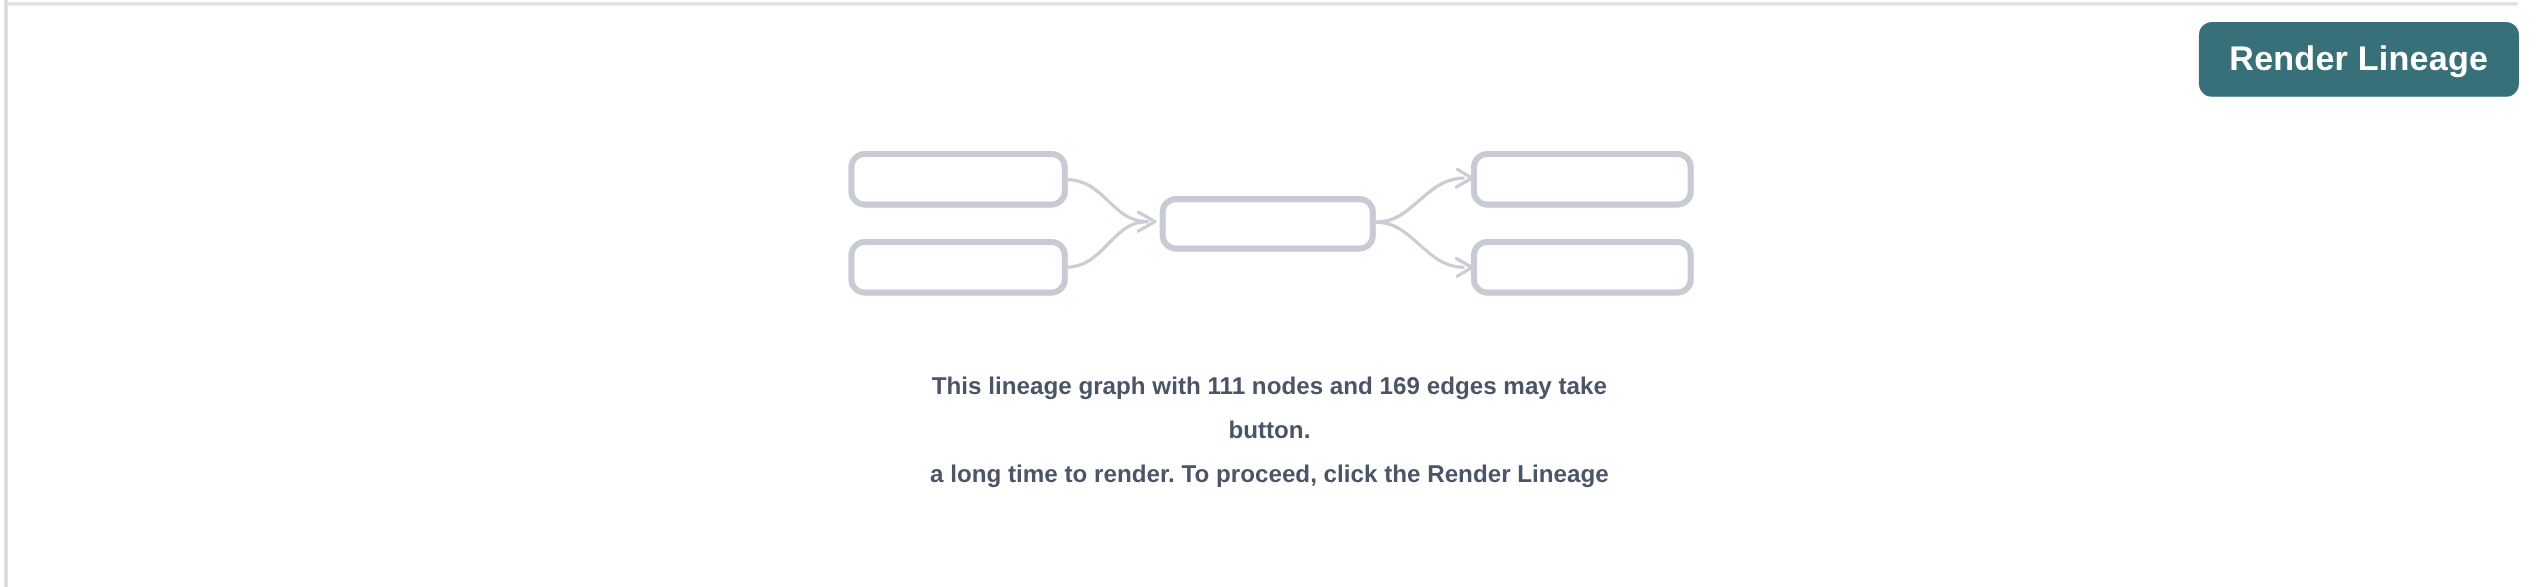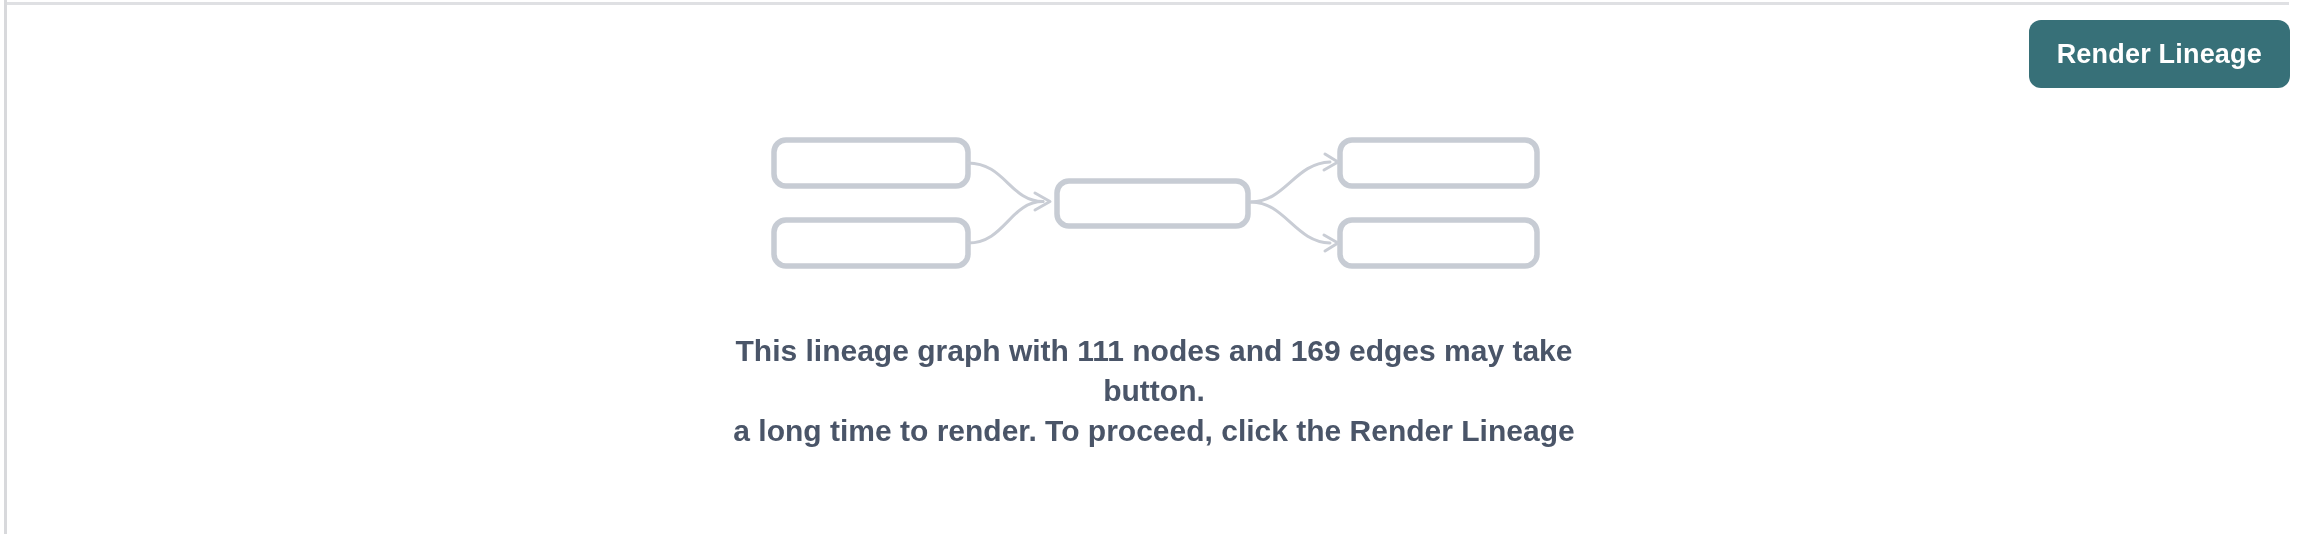--- a/index.html
+++ b/index.html
@@ -36,39 +36,39 @@
     top: 20px;
     right: 18px;
     height: 68px;
     min-width: 252px;
     padding: 0 28px;
     border: none;
     border-radius: 12px;
     background: var(--accent, #377078);
     color: var(--accent-text, #ffffff);
     font-family: "Liberation Sans", "DejaVu Sans", sans-serif;
-    font-size: 27px;
+    font-size: 31px;
     font-weight: 700;
     letter-spacing: 0.2px;
     cursor: pointer;
   }
   .illustration {
     position: absolute;
     left: 760px;
     top: 125px;
     width: 800px;
     height: 155px;
   }
   .message {
     position: absolute;
     left: 50%;
     top: 331px;
     transform: translateX(-50%);
     text-align: center;
-    font-size: 30px;
+    font-size: 22px;
     line-height: 40px;
     font-weight: 700;
     color: var(--msg-color, #4a5568);
     white-space: nowrap;
   }
 </style>
 </head>
 <body>
 
 <div class="page">

